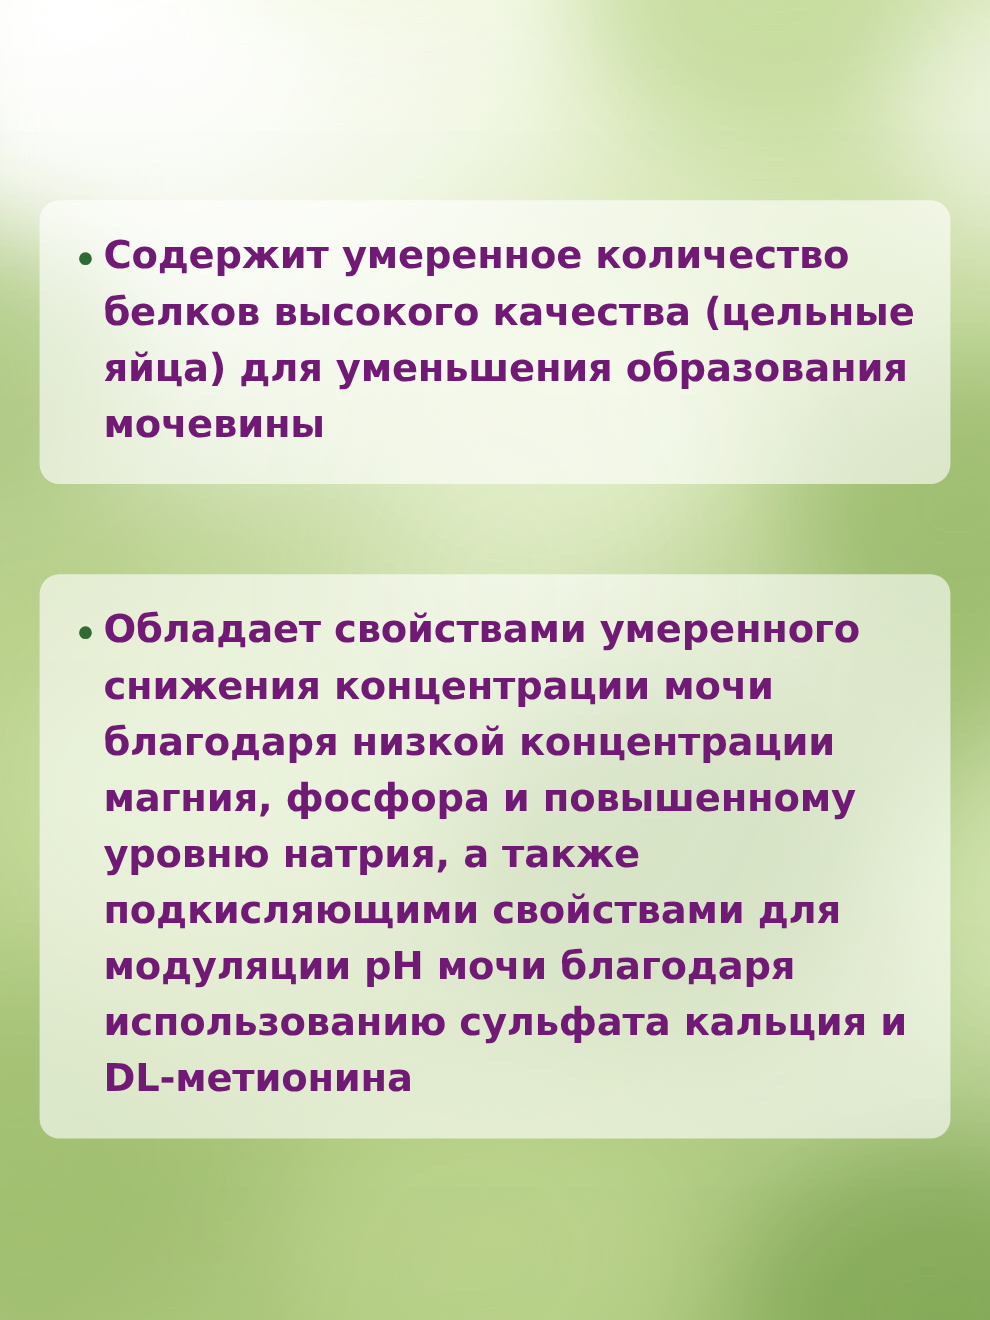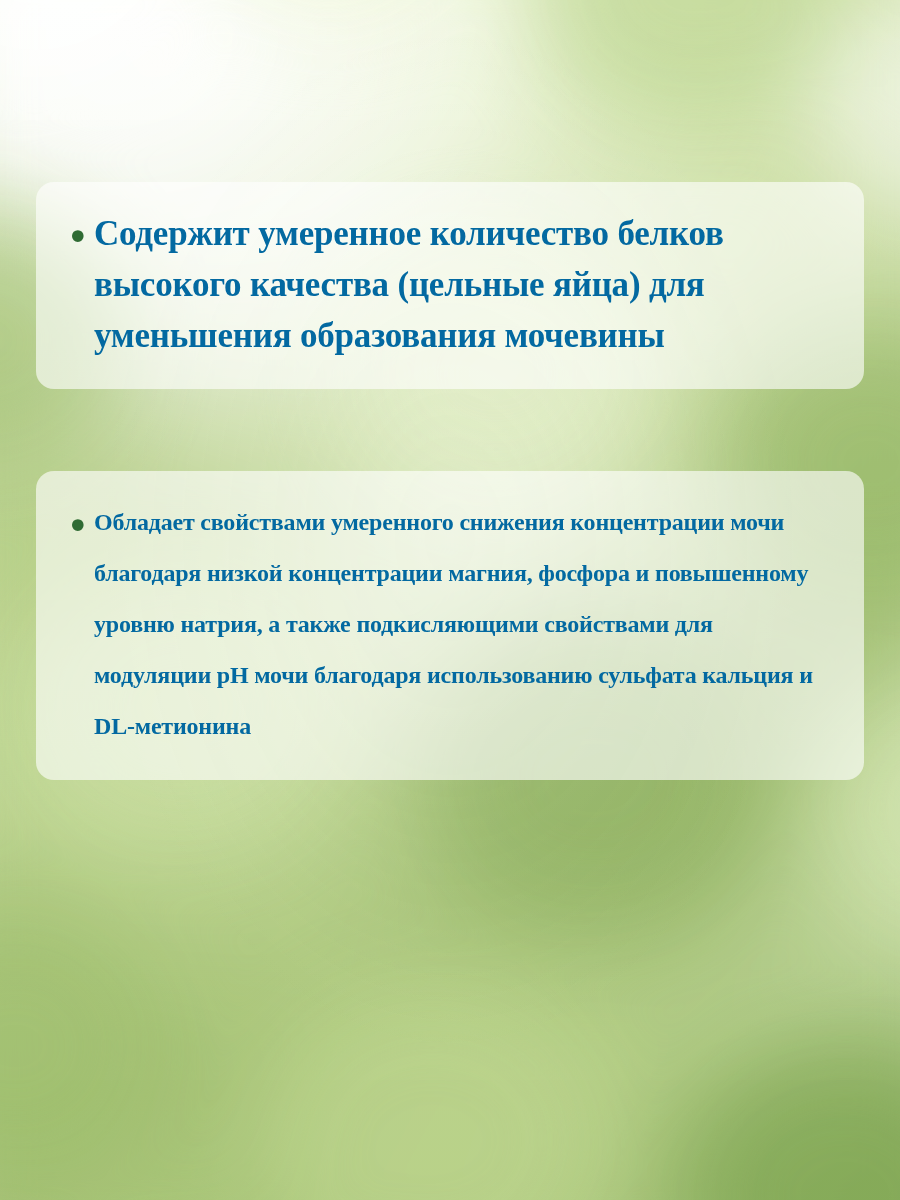--- a/index.html
+++ b/index.html
@@ -93,31 +93,30 @@
     width: 34px;
     font-size: 40px;
     line-height: 58px;
     color: #2f6b33;
     text-align: left;
     padding-left: 6px;
     box-sizing: border-box;
   }
   .bullet-text {
     flex: 1 1 auto;
-    color: #0369a1;
+    color: #701a75;
     font-weight: bold;
     letter-spacing: -0.2px;
-    font-family: Liberation Serif, serif;
   }
   .card-1 .bullet-text {
     font-size: 35px;
     line-height: 51px;
   }
   .card-2 .bullet-text {
-    font-size: 24px;
+    font-size: 35px;
     line-height: 51px;
   }
 </style>
 </head>
 <body>
 
 <div class="poster">
 
   <div class="bg-base"></div>
 

